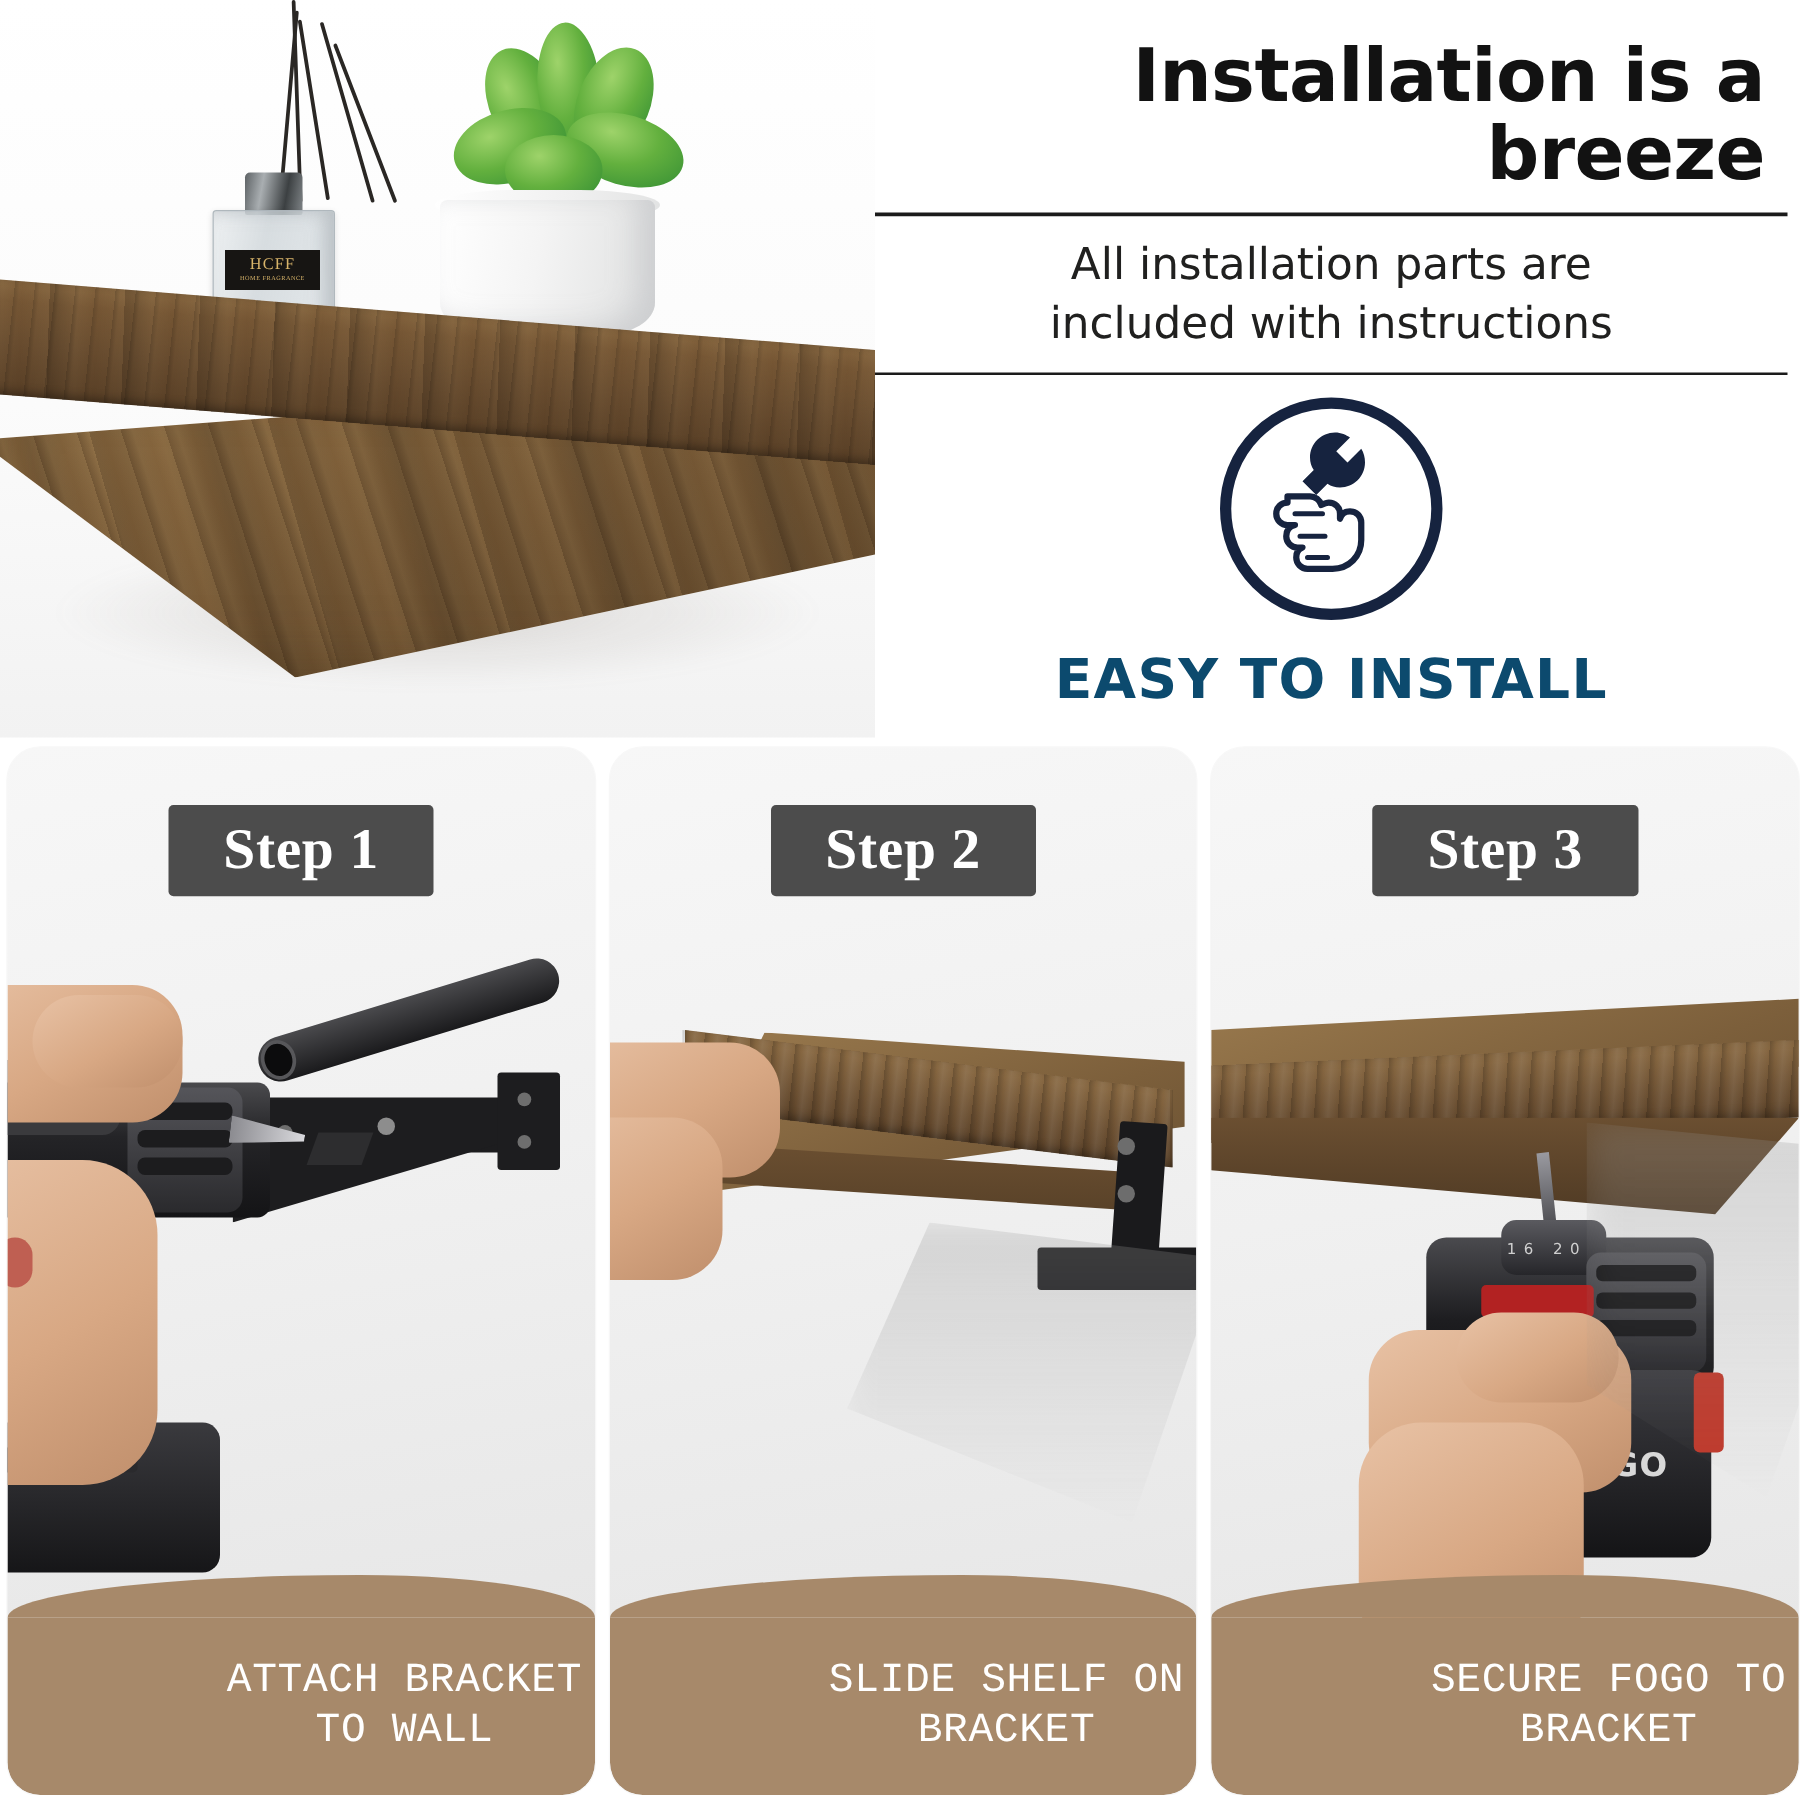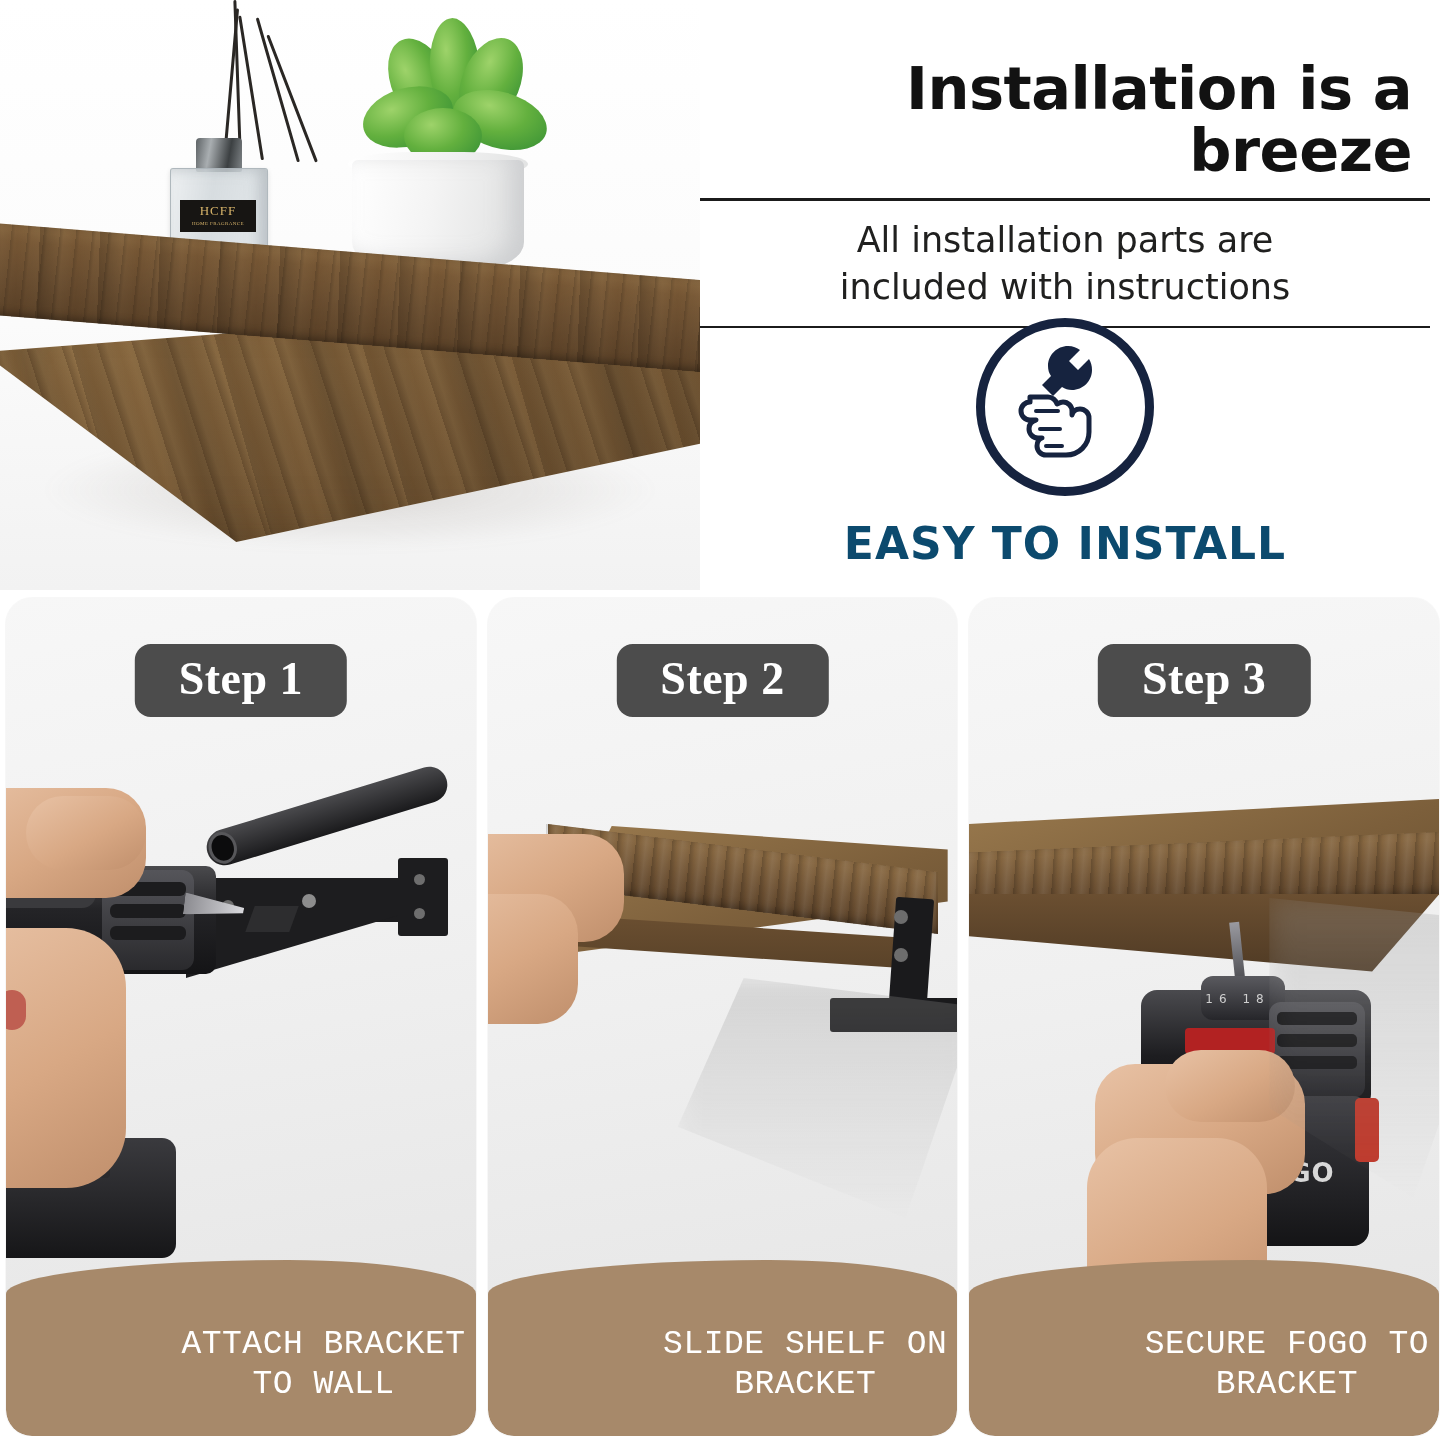--- a/index.html
+++ b/index.html
@@ -145,21 +145,20 @@
     position: absolute;
     background: radial-gradient(ellipse at 35% 30%, #9ed36a 0%, #63b03e 45%, #2f8a33 100%);
     border-radius: 50% 50% 50% 50%;
   }
 
   
   .headline-block {
     position: absolute;
     left: 700px; top: 30px;
     width: 730px;
-    margin-top: 28px;
   }
   .headline {
     font-family: "DejaVu Sans", sans-serif;
     font-weight: 700;
     font-size: 59px;
     color: #121212;
     text-align: right;
     letter-spacing: -0.5px;
     line-height: 1.05;
     padding-right: 18px;
@@ -236,21 +235,21 @@
     position: absolute;
     left: 50%;
     transform: translateX(-50%);
     top: 46px;
     background: #4c4c4c;
     color: #ffffff;
     font-family: "Liberation Serif", serif;
     font-weight: 700;
     font-size: 46px;
     padding: 8px 44px 12px 44px;
-    border-radius: 16px;
+    border-radius: 4px;
     letter-spacing: 0.5px;
     z-index: 5;
     white-space: nowrap;
   }
   .step-caption {
     position: absolute;
     left: 0; right: 0; bottom: 0;
     height: 142px;
     background: #a7896a;
     color: #ffffff;
@@ -459,21 +458,21 @@
         <div style="position:absolute;left:172px;top:392px;width:230px;height:120px;border-radius:16px;background:linear-gradient(180deg,#4a4a4e 0%,#1d1d20 55%,#101012 100%);"></div>
         <div style="position:absolute;left:232px;top:378px;width:84px;height:44px;border-radius:12px;background:linear-gradient(180deg,#5a5a5f,#26262a);"></div>
         <div style="position:absolute;left:300px;top:404px;width:96px;height:96px;border-radius:12px;background:linear-gradient(180deg,#55555a,#232327);"></div>
         <div style="position:absolute;left:308px;top:414px;width:80px;height:13px;background:#131315;border-radius:5px;"></div>
         <div style="position:absolute;left:308px;top:436px;width:80px;height:13px;background:#131315;border-radius:5px;"></div>
         <div style="position:absolute;left:308px;top:458px;width:80px;height:13px;background:#131315;border-radius:5px;"></div>
         <div style="position:absolute;left:216px;top:430px;width:90px;height:26px;background:#b22222;border-radius:4px;"></div>
         <div style="position:absolute;left:150px;top:498px;width:250px;height:150px;border-radius:16px;background:linear-gradient(180deg,#3b3b40,#141416);"></div>
         <div style="position:absolute;left:386px;top:500px;width:24px;height:64px;background:#c0392b;border-radius:5px;"></div>
         <div style="position:absolute;left:278px;top:560px;width:84px;height:30px;color:#d8d8d8;font-family:'DejaVu Sans',sans-serif;font-weight:700;font-size:26px;letter-spacing:1px;">FOGO</div>
-        <div style="position:absolute;left:236px;top:394px;width:80px;height:16px;color:#cfcfcf;font-family:'DejaVu Sans',sans-serif;font-size:12px;letter-spacing:6px;">16 18</div>
+        <div style="position:absolute;left:236px;top:394px;width:80px;height:16px;color:#cfcfcf;font-family:'DejaVu Sans',sans-serif;font-size:12px;letter-spacing:6px;">16 20</div>
       </div>
 
       <div>
         <div class="hand" style="left:126px; top:466px; width:210px; height:130px;"></div>
         <div class="hand" style="left:118px; top:540px; width:180px; height:190px; border-radius:50px;"></div>
         <div class="hand" style="left:196px; top:452px; width:130px; height:72px; border-radius:36px;"></div>
       </div>
 
       <div style="position:absolute;left:300px;top:300px;width:240px;height:300px;background:linear-gradient(180deg, rgba(150,150,150,0.30), rgba(255,255,255,0));filter:blur(14px);clip-path:polygon(0 0,100% 8%,60% 100%,0 70%);"></div>
     </div>

